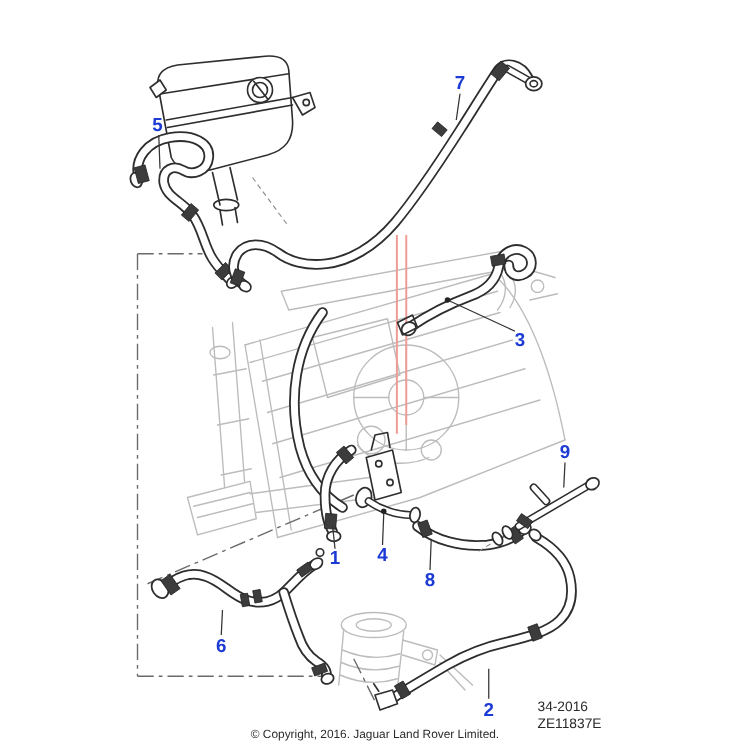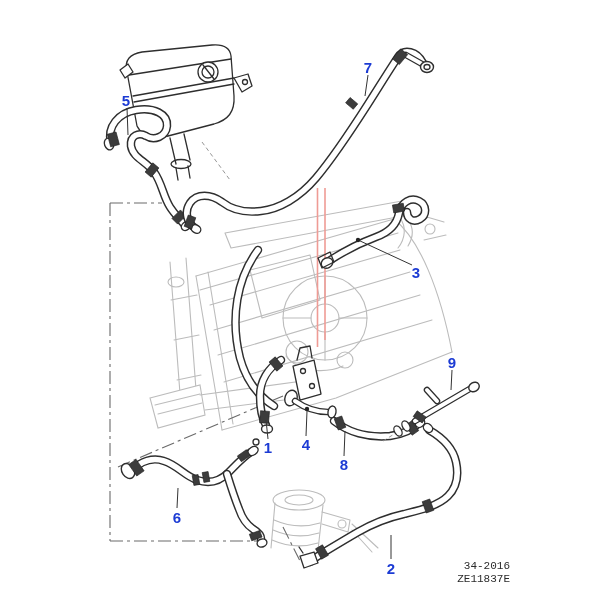--- a/index.html
+++ b/index.html
@@ -23,22 +23,22 @@
   .dot{fill:#222;}
   .dashdot{stroke:#6a6a6a;stroke-width:1.1;fill:none;stroke-dasharray:13 4 3 4;}
   .axisdash{stroke:#8a8a8a;stroke-width:.9;fill:none;stroke-dasharray:4 3;}
   .redline{stroke-width:1.6;fill:none;}
   .callout{
     position:absolute;transform:translate(-50%,-50%);
     font-size:15px;font-weight:bold;color:#1c3bd4;line-height:1;
     cursor:pointer;user-select:none;
   }
   .footer-codes{
-    position:absolute;left:430px;top:560px;width:80px;text-align:right;
-    font-size:11px;color:#2a2a2a;line-height:12.5px;font-family:Liberation Mono, monospace;
+    position:absolute;left:430px;top:560px;width:80px;text-align:left;
+    font-size:11px;color:#2a2a2a;line-height:12.5px;
   }
   .copyright{
     position:absolute;left:150px;top:582px;width:300px;text-align:center;
     font-size:9.5px;color:#2a2a2a;
   }
 </style>
 </head>
 <body>
 
 <div class="stage">
@@ -246,13 +246,14 @@
   <div class="callout" style="left: 126px; top: 100px; color: rgb(28, 59, 212);">5</div>
   <div class="callout" style="left: 177px; top: 517px; color: rgb(28, 59, 212);">6</div>
   <div class="callout" style="left: 368px; top: 67px; color: rgb(28, 59, 212);">7</div>
   <div class="callout" style="left: 344px; top: 464px; color: rgb(28, 59, 212);">8</div>
   <div class="callout" style="left: 452px; top: 362px; color: rgb(28, 59, 212);">9</div>
 
   <div class="footer-codes">
     <div>34-2016</div>
     <div>ZE11837E</div>
   </div>
+  <div class="copyright">© Copyright, 2016. Jaguar Land Rover Limited.</div>
 </div>
 
 </body></html>

